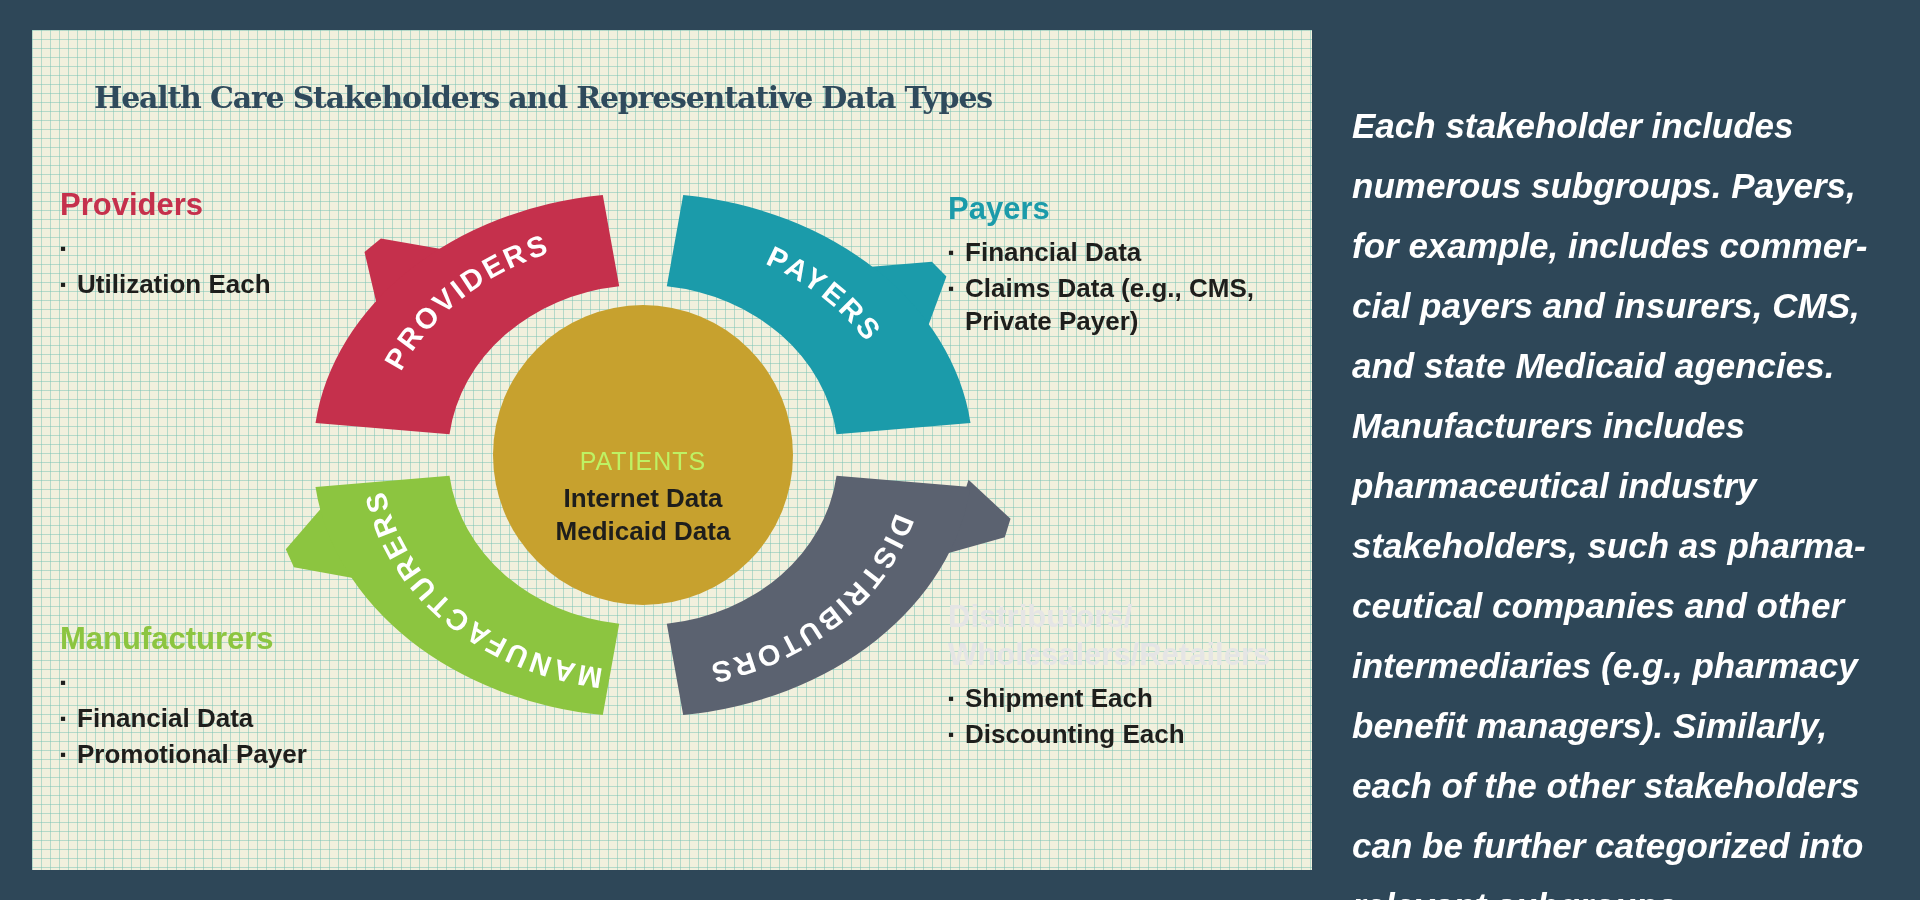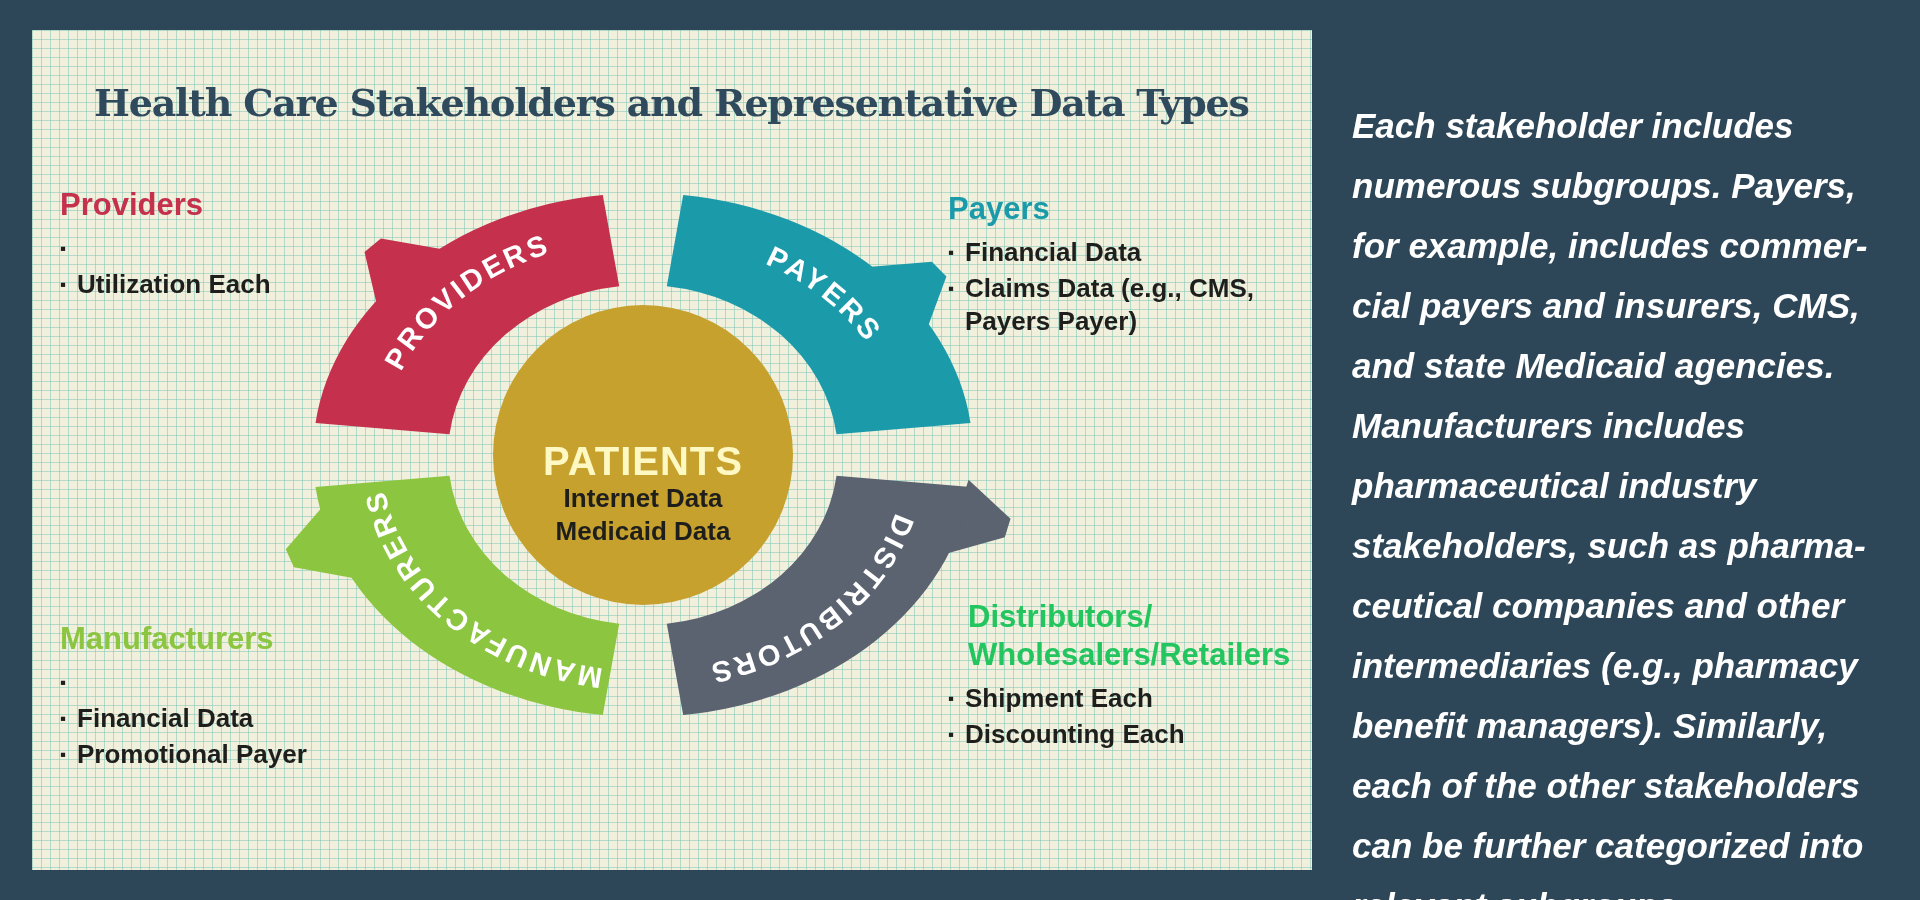--- a/index.html
+++ b/index.html
@@ -11,21 +11,21 @@
   .panel{
     position:absolute;left:32px;top:30px;width:1280px;height:840px;
     background-color:#f1f0dd;
     background-image:
       repeating-linear-gradient(to right, rgba(121,194,180,.50) 0 1px, transparent 1px 9px),
       repeating-linear-gradient(to bottom, rgba(121,194,180,.50) 0 1px, transparent 1px 9px);
   }
   .title{
     position:absolute;left:62px;top:50px;margin:0;
     font-family:"DejaVu Serif", serif;
-    font-size:38px;font-weight:700;letter-spacing:-1.2px;
+    font-size:30px;font-weight:700;letter-spacing:-1.2px;
     color:#2f4a5c;white-space:nowrap;
   }
   svg.ring{position:absolute;left:0;top:0;pointer-events:none;}
   .label-block{position:absolute;width:380px;}
   .label-block h2{
     margin:0 0 8px 0;font-size:31px;line-height:38px;font-weight:700;
     white-space:pre-line;
   }
   .label-block ul{list-style:none;margin:0;padding:0;}
   .label-block li{
@@ -36,21 +36,21 @@
   .label-block li .bullet{font-size:17px;line-height:33px;color:#1e1e1c;}
   .label-block li .itxt{white-space:pre-line;}
   .g-providers{left:60px;top:186px;}
   .g-payers{left:948px;top:190px;}
   .g-distributors{left:948px;top:598px;}
   .g-manufacturers{left:60px;top:620px;}
   .center-block{
     position:absolute;left:443px;top:440px;width:400px;text-align:center;
   }
   .center-block .patients{
-    font-size:40px;font-weight:700;color:#fef9c3;letter-spacing:1px;line-height:42px;
+    font-size:25px;font-weight:400;color:#bef264;letter-spacing:1px;line-height:42px;
   }
   .center-block .sub{
     font-size:26px;font-weight:700;color:#1e1e1c;line-height:33px;white-space:pre-line;
   }
   .sidebar{
     position:absolute;left:1352px;top:36px;width:560px;
     color:#ffffff;
     font-size:35px;line-height:60px;font-weight:700;font-style:italic;
     white-space:pre-line;
   }
@@ -106,27 +106,27 @@
 <div class="label-block g-payers">
   <h2 style="color: rgb(27, 155, 170);">Payers</h2>
   <ul>
       <li>
         <span class="bullet">▪</span>
         <span class="itxt">Financial Data</span>
       </li>
       <li>
         <span class="bullet">▪</span>
         <span class="itxt">Claims Data (e.g., CMS,
-Payers Payer)</span>
+Private Payer)</span>
       </li>
     </ul>
 </div>
 
 <div class="label-block g-distributors">
-  <h2 style="color: #22c55e; margin-left: 20px;">Distributors/
+  <h2 style="color: #e5e5e5;">Distributors/
 Wholesalers/Retailers</h2>
   <ul>
       <li>
         <span class="bullet">▪</span>
         <span class="itxt">Shipment Each</span>
       </li>
       <li>
         <span class="bullet">▪</span>
         <span class="itxt">Discounting Each</span>
       </li>

